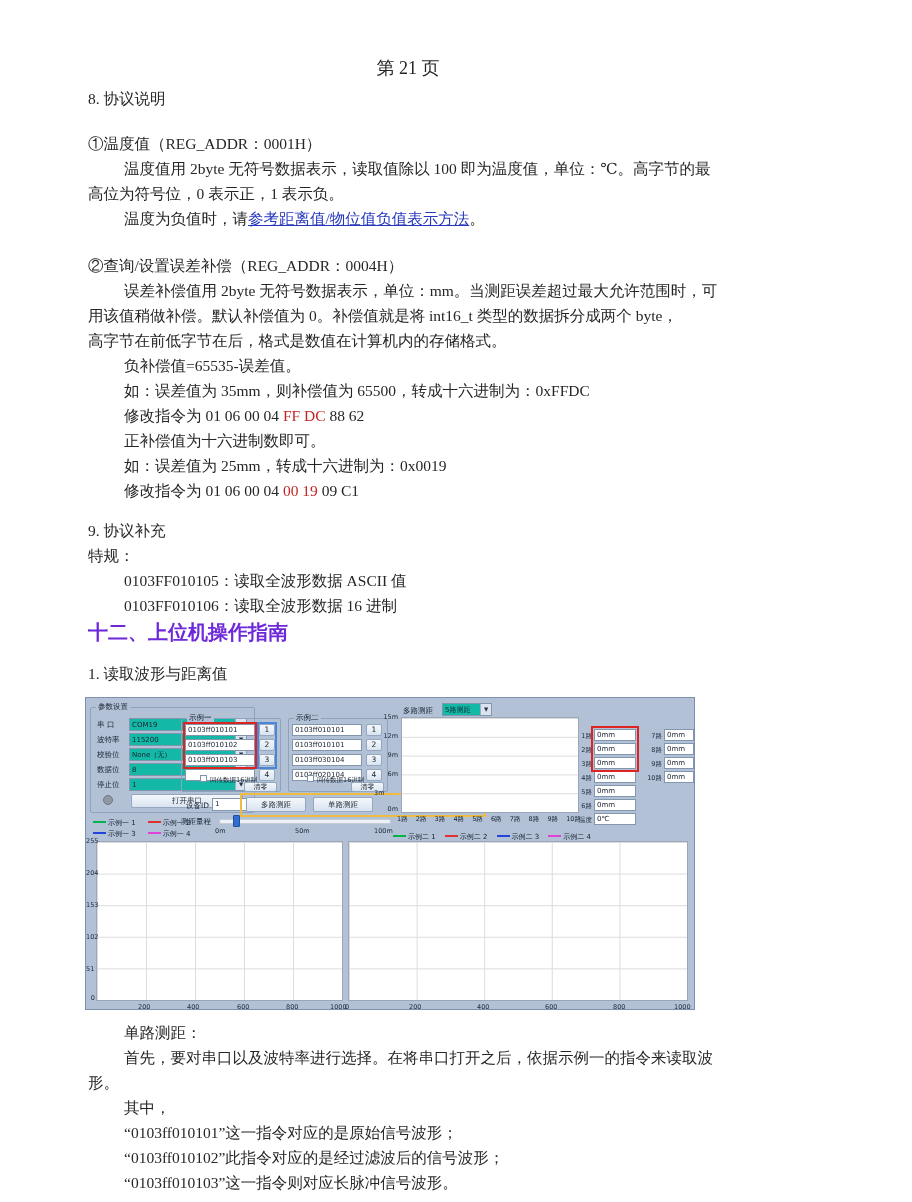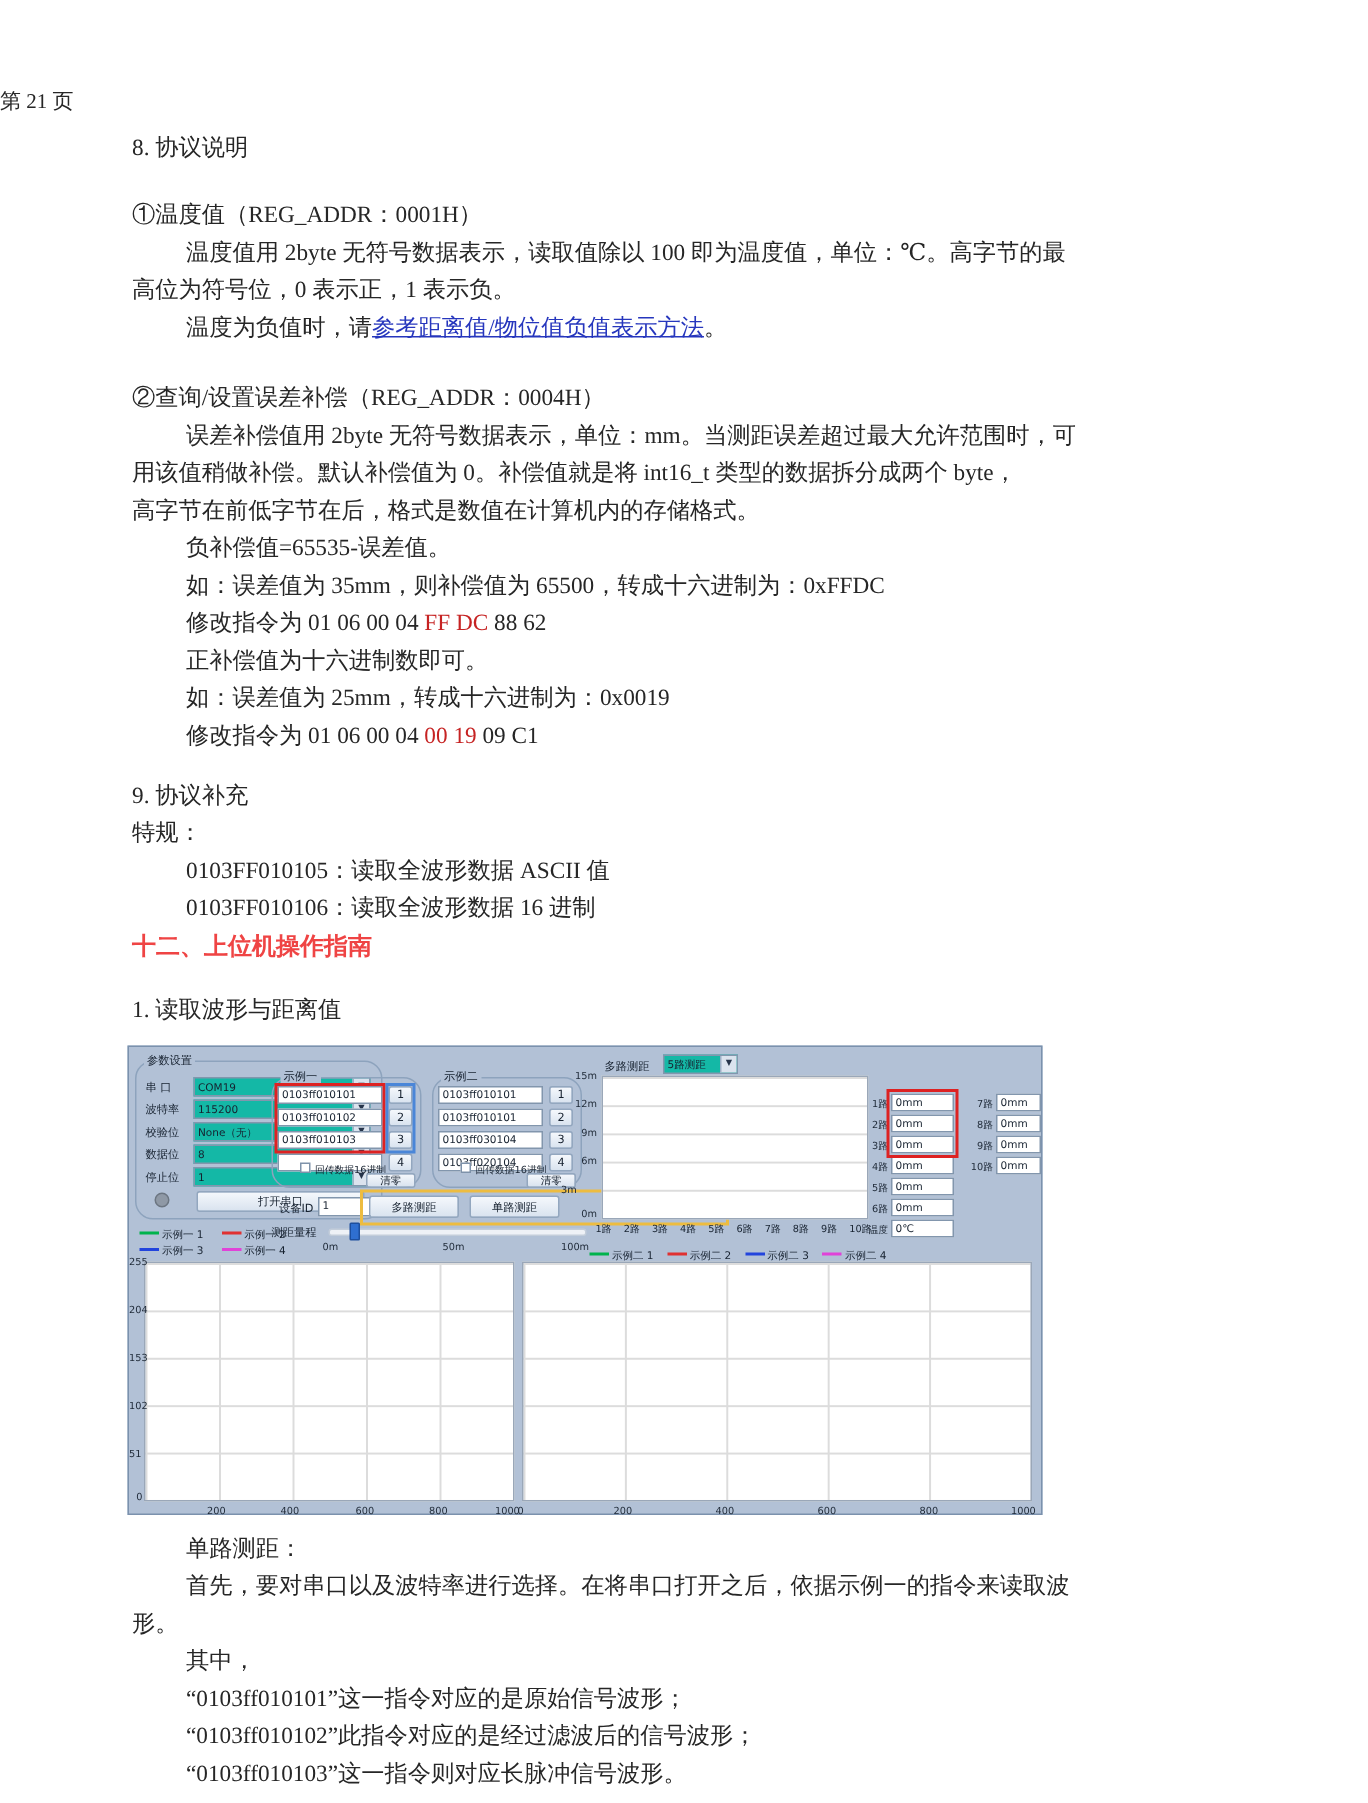--- a/index.html
+++ b/index.html
@@ -1,32 +1,32 @@
 <!DOCTYPE html>
 <html><head>
 <meta charset="utf-8">
 <style>
   html,body{margin:0;padding:0}
   body{width:912px;height:1202px;background:#ffffff;position:relative;overflow:hidden;
        font-family:"Liberation Serif","DejaVu Serif",serif;color:#262626}
   
   .dl{position:absolute;left:88px;font-size:15.5px;line-height:21px;white-space:pre}
   .dl.ind{left:124px}
-  .dl.center{left:0;width:816px;text-align:left;font-size:14px}
+  .dl.center{left:0;width:816px;text-align:center;font-size:18px}
   .red{color:#c62323}
   a.doclink{color:#2636bd;text-decoration:underline;cursor:pointer}
-  .h12{font-family:Liberation Mono, monospace;font-weight:bold;font-size:16px;color:#ef4444}
+  .h12{font-family:Liberation Serif, serif;font-weight:bold;font-size:20px;color:#6d28d9}
   
   #app{position:absolute;left:85px;top:697px;width:610px;height:313px;background:#b2c1d6;
        border:1px solid #7b91ad;font-family:"DejaVu Sans","Liberation Sans",sans-serif;color:#16212f;box-sizing:border-box}
   #app *{box-sizing:border-box}
   .tabs{position:absolute;left:93px;top:1px;height:13px;display:flex}
   .tab{font-size:7.5px;line-height:12px;padding:0 3px;white-space:nowrap;cursor:pointer}
   .tab.active{background:#ffffff;border:1px solid #8da3bd;border-bottom:none}
-  .gb{position:absolute;border:1px solid #8da3bd;border-radius:12px}
+  .gb{position:absolute;border:1px solid #8da3bd;border-radius:2px}
   .gb-t{position:absolute;top:-6px;left:5px;background:#b2c1d6;padding:0 2px;font-size:7.5px;line-height:10px;white-space:nowrap}
   .lab{position:absolute;font-size:7.5px;line-height:10px;white-space:nowrap}
   .fld{position:absolute;background:#fff;border:1px solid #8296ad;font-size:7px;line-height:10px;padding:0 2px;overflow:hidden;white-space:nowrap}
   .btn{position:absolute;background:linear-gradient(#f5f8fc,#d9e3ef);border:1px solid #93a7bf;border-radius:2px;
        font-size:7.5px;text-align:center;cursor:pointer;overflow:hidden;white-space:nowrap}
   .combo{position:absolute;background:#14b8a6;border:1px solid #8296ad;cursor:pointer}
   .cval{position:absolute;left:2px;top:1px;right:12px;font-size:7px;line-height:10px;overflow:hidden;white-space:nowrap}
   .arr{position:absolute;right:0;top:0;bottom:0;width:11px;background:#dbe3ee;border-left:1px solid #9db0c6;
        text-align:center;font-size:5.5px;line-height:11px;color:#26344a}
   .cb{position:absolute;width:7px;height:7px;background:#fff;border:1px solid #7e92aa;cursor:pointer}

